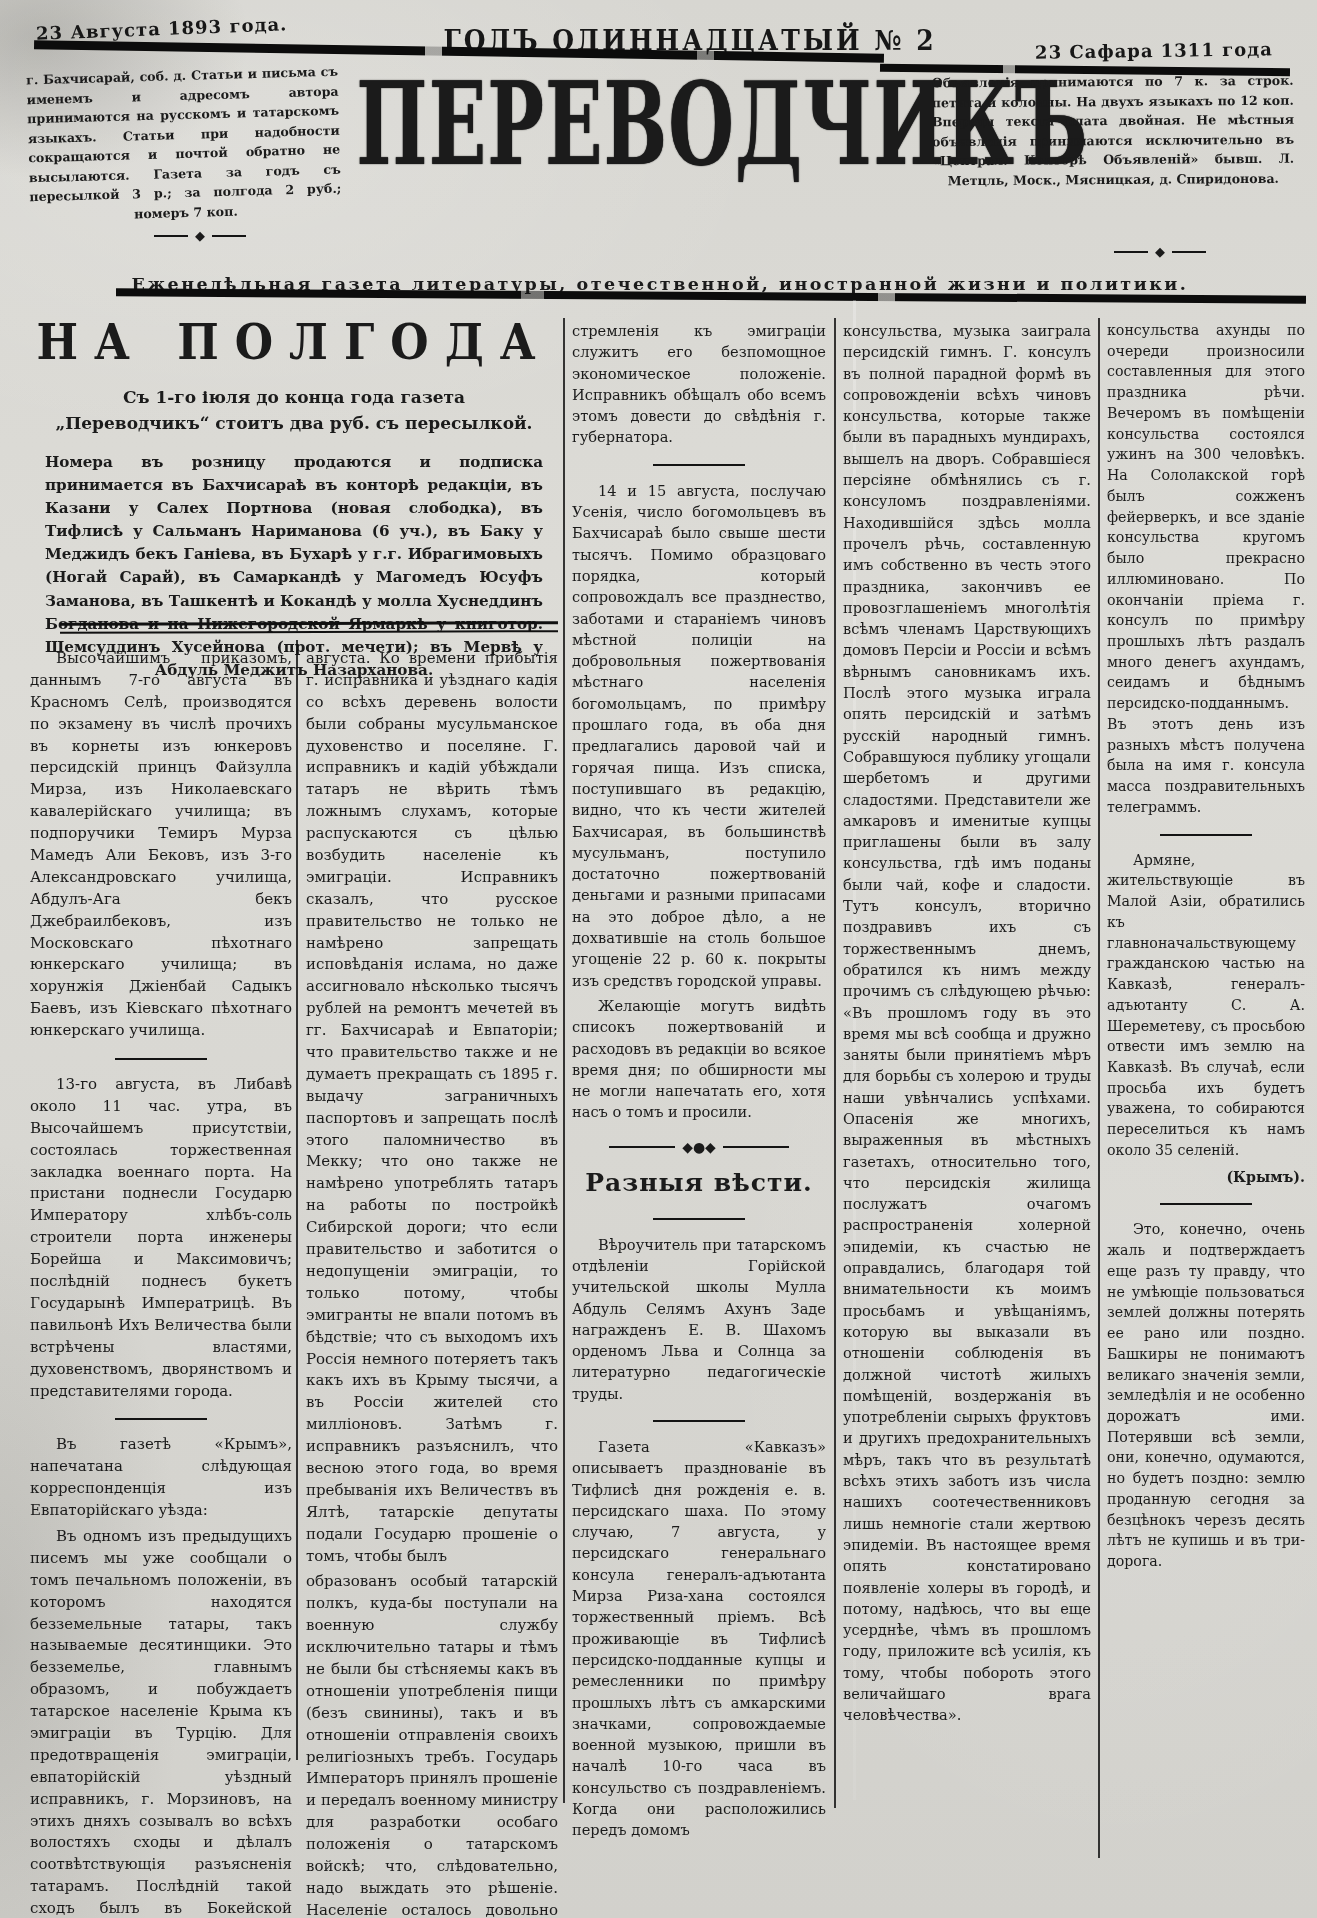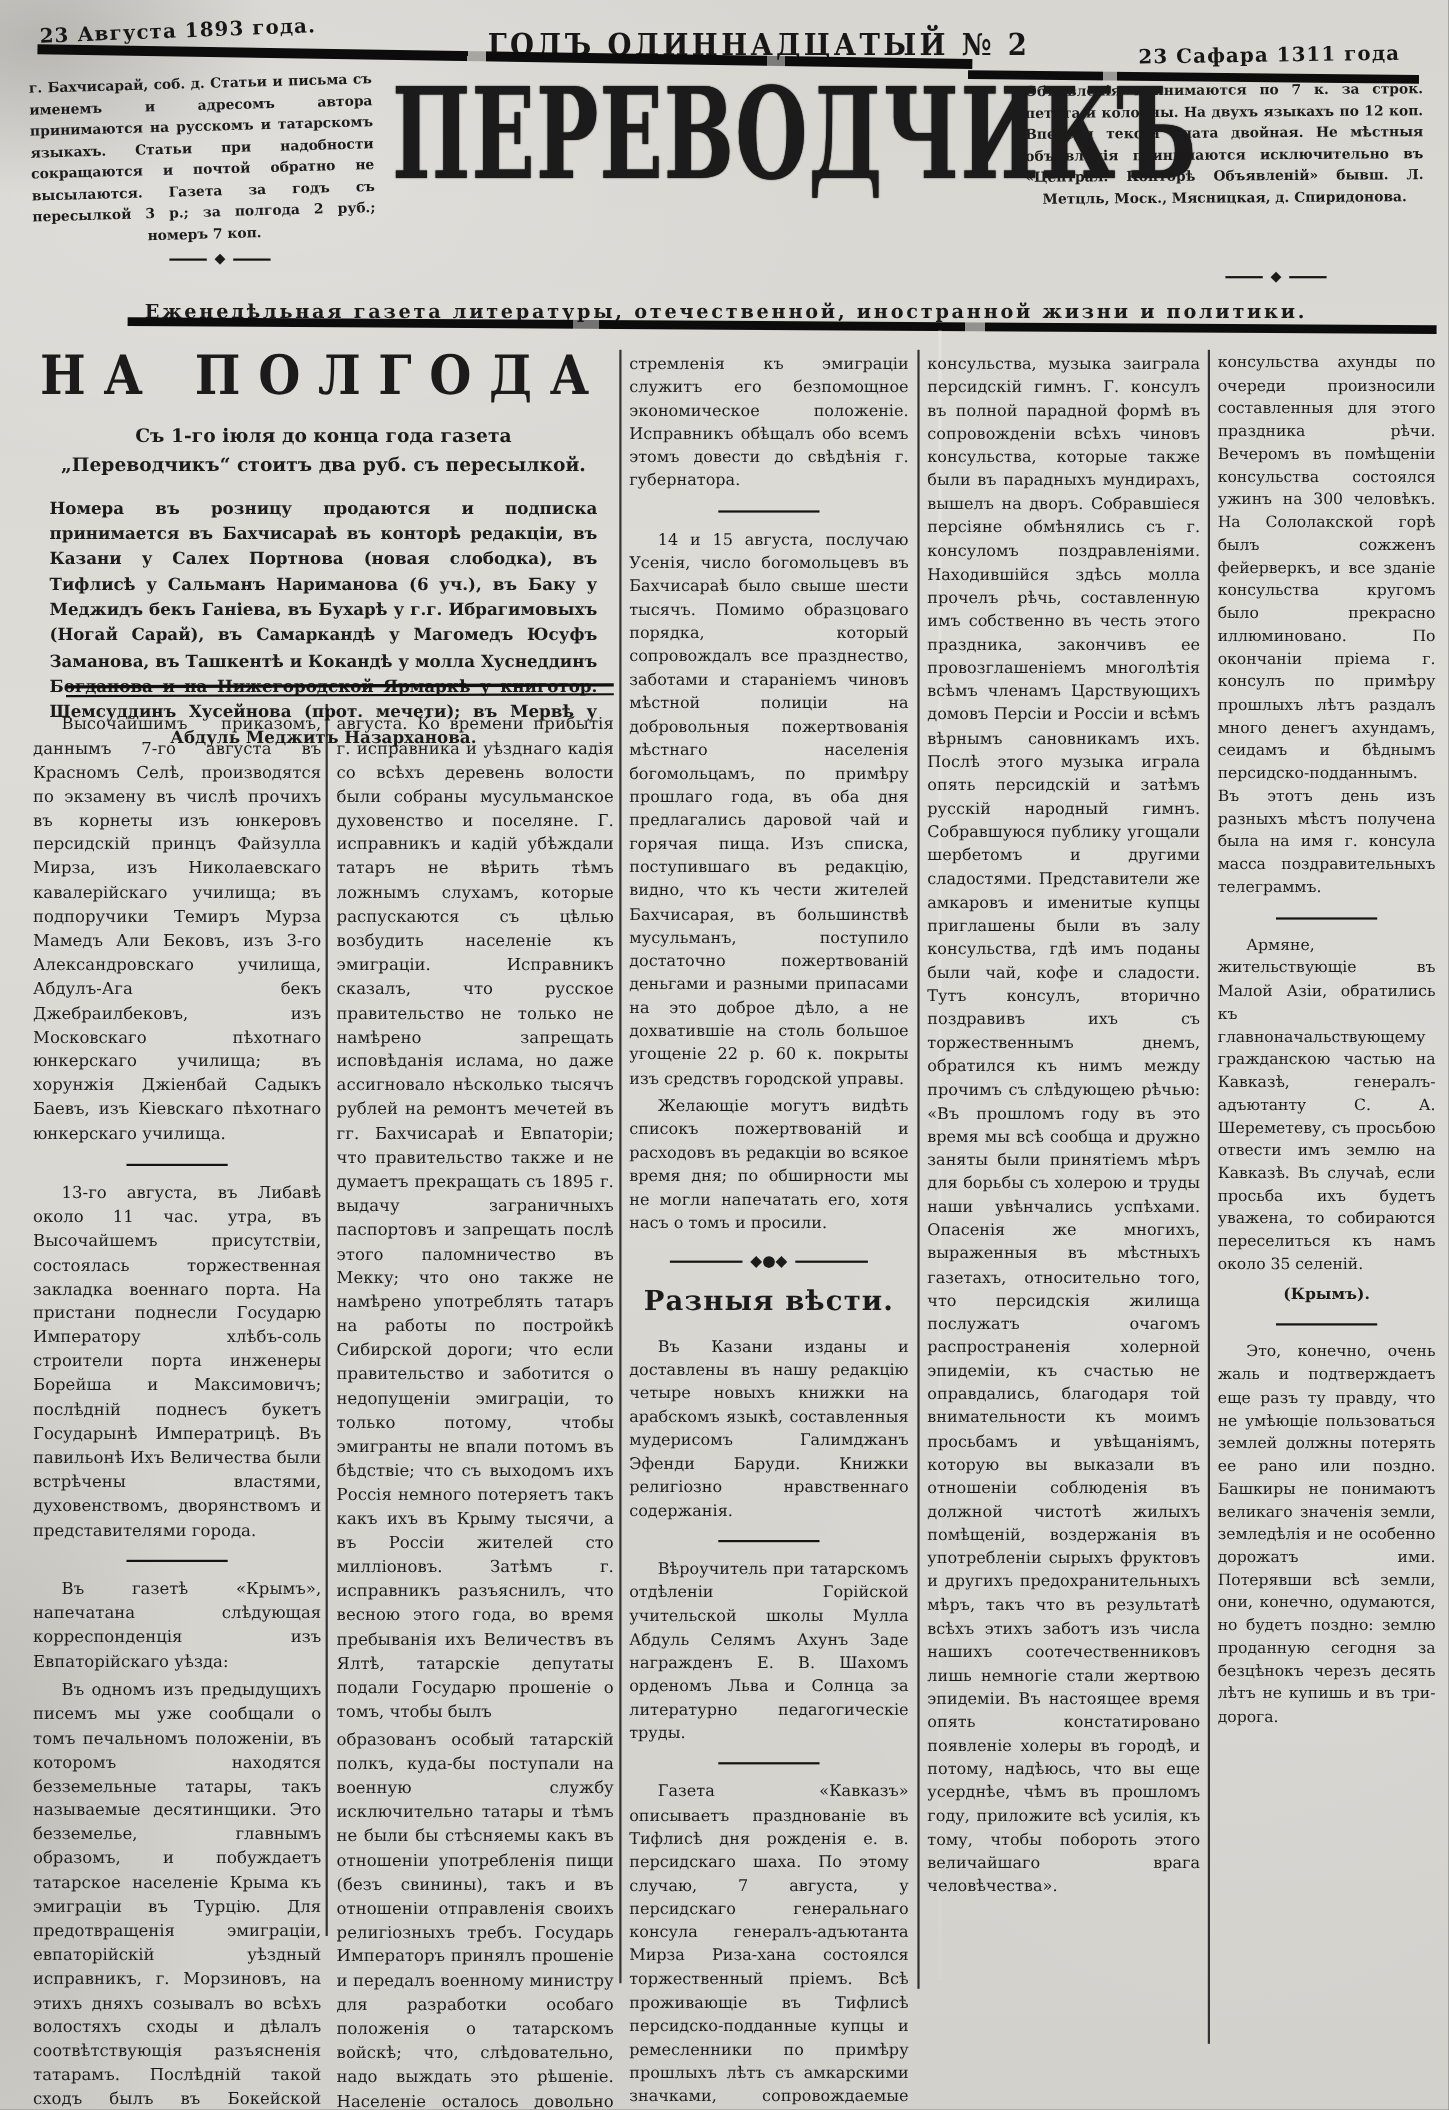--- a/index.html
+++ b/index.html
@@ -56,21 +56,21 @@
   .colC{left:572px;top:320px;width:254px;font-size:14.6px;}
   .colD{left:843px;top:320px;width:248px;font-size:14.6px;}
   .colE{left:1107px;top:320px;width:198px;font-size:14.2px;}
   .col p{margin:0;text-indent:26px;text-align:justify;font-weight:normal;hyphens:auto;}
   .col p.cont{text-indent:0;}
   .col p + p{margin-top:4px;}
   .sdiv{width:92px;height:0;border-top:2.5px solid #131313;margin:16px auto 14px auto;}
   .orn-body{margin:14px auto 8px auto;font-size:14px;}
   .orn-body::before,.orn-body::after{width:66px;}
   .news-head{text-align:center;font-size:25px;font-weight:bold;letter-spacing:1px;margin:4px 0 12px 0;}
-  .credit{text-align:center;font-weight:bold;font-size:14.2px;margin-top:6px;}
+  .credit{text-align:right;font-weight:bold;font-size:14.2px;margin-top:6px;}
   .crease{position:absolute;left:853px;top:300px;width:3px;height:1500px;background:linear-gradient(180deg,rgba(255,255,255,.5),rgba(255,255,255,.15));opacity:.5;}
 </style>
 </head>
 <body>
 
 <div class="page">
 
   <div class="date-left ink">23 Августа 1893 года.</div>
   <div class="year-line ink">ГОДЪ ОДИННАДЦАТЫЙ № 2</div>
   <div class="date-right ink">23 Сафара 1311 года</div>
@@ -120,21 +120,20 @@
 
   <div class="col colC">
     <p class="cont">стремленія къ эмиграціи служитъ его безпомощное экономическое положеніе. Исправникъ обѣщалъ обо всемъ этомъ довести до свѣдѣнія г. губернатора.</p>
     <div class="sdiv"></div>
     <p>14 и 15 августа, послучаю Усенія, число богомольцевъ въ Бахчисараѣ было свыше шести тысячъ. Помимо образцоваго порядка, который сопровождалъ все празднество, заботами и стараніемъ чиновъ мѣстной полиціи на добровольныя пожертвованія мѣстнаго населенія богомольцамъ, по примѣру прошлаго года, въ оба дня предлагались даровой чай и горячая пища. Изъ списка, поступившаго въ редакцію, видно, что къ чести жителей Бахчисарая, въ большинствѣ мусульманъ, поступило достаточно пожертвованій деньгами и разными припасами на это доброе дѣло, а не дохватившіе на столь большое угощеніе 22 р. 60 к. покрыты изъ средствъ городской управы.</p>
     <p>Желающіе могутъ видѣть списокъ пожертвованій и расходовъ въ редакціи во всякое время дня; по обширности мы не могли напечатать его, хотя насъ о томъ и просили.</p>
     <div class="orn orn-body">
         <span>◆●◆</span>
       </div>
     <div class="news-head">Разныя вѣсти.</div>
-    <p>Въ Казани изданы и доставлены въ нашу редакцію четыре новыхъ книжки на арабскомъ языкѣ, составленныя мудерисомъ Галимджанъ Эфенди Баруди. Книжки религіозно нравственнаго содержанія.</p>
     <div class="sdiv"></div>
     <p>Вѣроучитель при татарскомъ отдѣленіи Горійской учительской школы Мулла Абдуль Селямъ Ахунъ Заде награжденъ Е. В. Шахомъ орденомъ Льва и Солнца за литературно педагогическіе труды.</p>
     <div class="sdiv"></div>
     <p>Газета «Кавказъ» описываетъ празднованіе въ Тифлисѣ дня рожденія е. в. персидскаго шаха. По этому случаю, 7 августа, у персидскаго генеральнаго консула генералъ-адъютанта Мирза Риза-хана состоялся торжественный пріемъ. Всѣ проживающіе въ Тифлисѣ персидско-подданные купцы и ремесленники по примѣру прошлыхъ лѣтъ съ амкарскими значками, сопровождаемые военной музыкою, пришли въ началѣ 10-го часа въ консульство съ поздравленіемъ. Когда они расположились передъ домомъ</p>
   </div>
 
   <div class="col colD">
     <p class="cont">консульства, музыка заиграла персидскій гимнъ. Г. консулъ въ полной парадной формѣ въ сопровожденіи всѣхъ чиновъ консульства, которые также были въ парадныхъ мундирахъ, вышелъ на дворъ. Собравшіеся персіяне обмѣнялись съ г. консуломъ поздравленіями. Находившійся здѣсь молла прочелъ рѣчь, составленную имъ собственно въ честь этого праздника, закончивъ ее провозглашеніемъ многолѣтія всѣмъ членамъ Царствующихъ домовъ Персіи и Россіи и всѣмъ вѣрнымъ сановникамъ ихъ. Послѣ этого музыка играла опять персидскій и затѣмъ русскій народный гимнъ. Собравшуюся публику угощали шербетомъ и другими сладостями. Представители же амкаровъ и именитые купцы приглашены были въ залу консульства, гдѣ имъ поданы были чай, кофе и сладости. Тутъ консулъ, вторично поздравивъ ихъ съ торжественнымъ днемъ, обратился къ нимъ между прочимъ съ слѣдующею рѣчью: «Въ прошломъ году въ это время мы всѣ сообща и дружно заняты были принятіемъ мѣръ для борьбы съ холерою и труды наши увѣнчались успѣхами. Опасенія же многихъ, выраженныя въ мѣстныхъ газетахъ, относительно того, что персидскія жилища послужатъ очагомъ распространенія холерной эпидеміи, къ счастью не оправдались, благодаря той внимательности къ моимъ просьбамъ и увѣщаніямъ, которую вы выказали въ отношеніи соблюденія въ должной чистотѣ жилыхъ помѣщеній, воздержанія въ употребленіи сырыхъ фруктовъ и другихъ предохранительныхъ мѣръ, такъ что въ результатѣ всѣхъ этихъ заботъ изъ числа нашихъ соотечественниковъ лишь немногіе стали жертвою эпидеміи. Въ настоящее время опять констатировано появленіе холеры въ городѣ, и потому, надѣюсь, что вы еще усерднѣе, чѣмъ въ прошломъ году, приложите всѣ усилія, къ тому, чтобы побороть этого величайшаго врага человѣчества».</p>
 
   </div>

